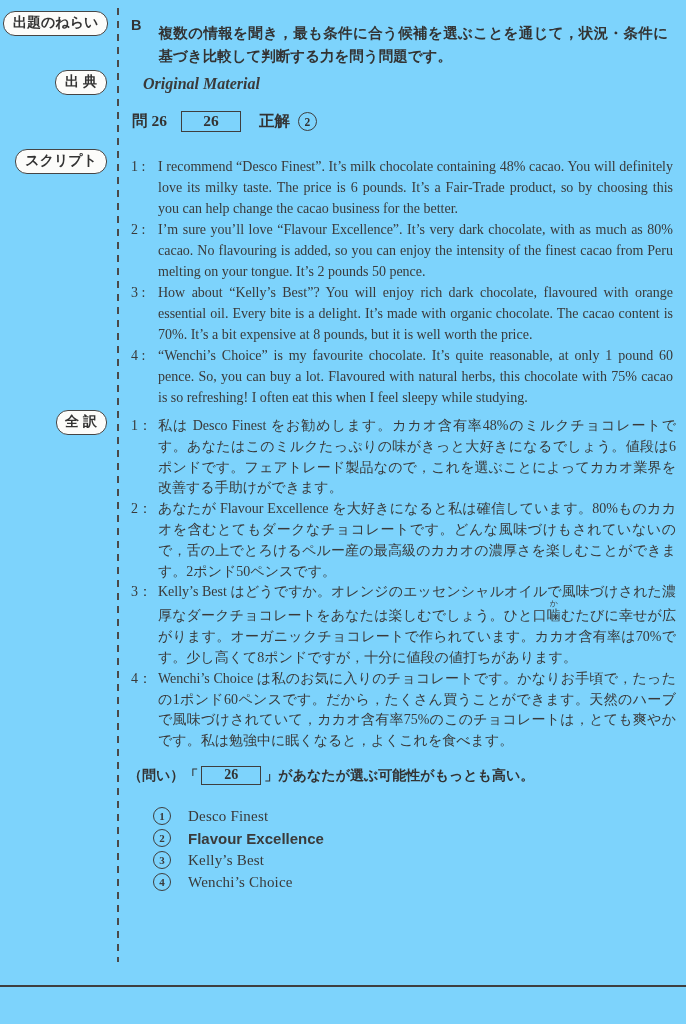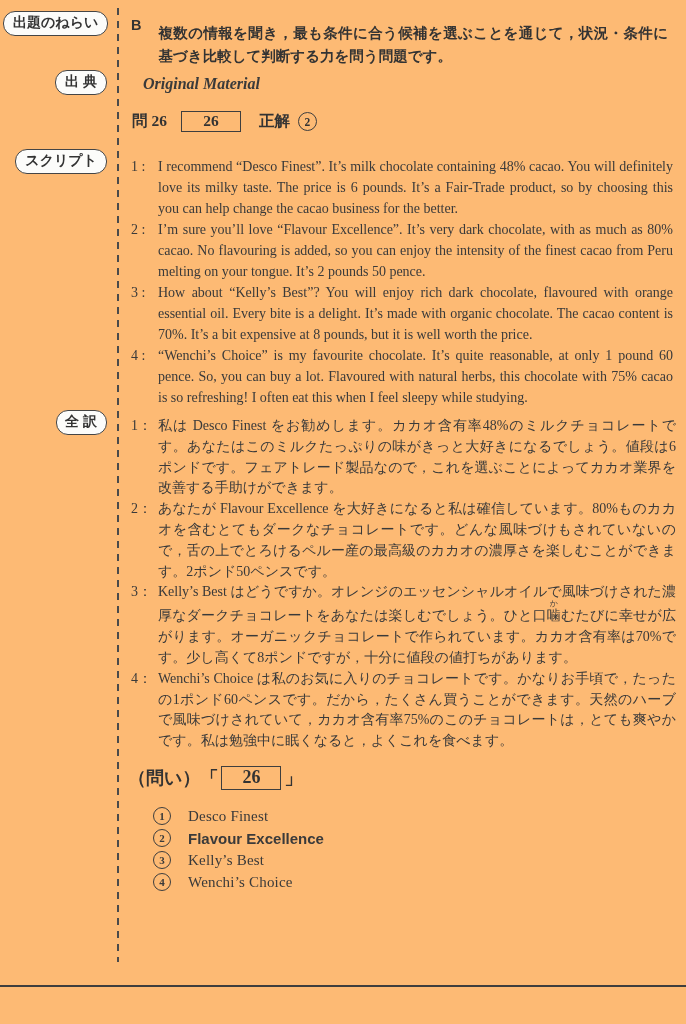--- a/index.html
+++ b/index.html
@@ -1,18 +1,18 @@
 <!DOCTYPE html>
 <html><head>
 <meta charset="utf-8">
 <style>
   html,body{margin:0;padding:0;background:#e8e8e6;}
   .page{
     position:relative;width:686px;height:1024px;margin:0 auto;
-    background:#fdba74;color:#3a3a3a;overflow:hidden;
+    background:#7dd3fc;color:#3a3a3a;overflow:hidden;
     font-family:"Liberation Serif",serif;
   }
   
   .dashed-divider{
     position:absolute;left:117px;top:8px;width:2px;height:954px;
     background:repeating-linear-gradient(to bottom,#4a4a4a 0 7px,transparent 7px 13px);
   }
   
   .label-box{
     position:absolute;border:1.6px solid #454545;border-radius:12px;
@@ -68,21 +68,21 @@
   .trans-list{
     position:absolute;left:131px;top:416px;width:545px;
     font-size:14px;line-height:20.8px;color:#3a3a3a;
   }
   ruby rt{font-size:8px;line-height:0;}
 
   
   .question-line{
     position:absolute;left:128px;top:766px;display:flex;align-items:center;
     font-family:"Liberation Sans",sans-serif;font-weight:bold;
-    font-size:18px;color:#333;
+    font-size:14px;color:#333;
   }
   .question-line .num-box-small{
     display:inline-block;min-width:50px;text-align:center;
     border:1.5px solid #3e3e3e;padding:0 4px 1px;margin:0 3px;
     font-family:"Liberation Serif",serif;font-weight:bold;
   }
 
   
   .options{position:absolute;left:153px;top:805px;}
   .option{display:flex;align-items:center;height:22px;font-size:15px;}
@@ -169,20 +169,21 @@
       <span class="num">4：</span>
       <p class="txt">Wenchi’s Choice は私のお気に入りのチョコレートです。かなりお手頃で，たったの1ポンド60ペンスです。だから，たくさん買うことができます。天然のハーブで風味づけされていて，カカオ含有率75%のこのチョコレートは，とても爽やかです。私は勉強中に眠くなると，よくこれを食べます。</p>
     </div>
   </div>
 
   <div class="question-line">
     <span>（問い）</span>
     <span>「</span>
     <span class="num-box-small">26</span>
     <span>」</span>
+    <span>があなたが選ぶ可能性がもっとも高い。</span>
   </div>
 
   <div class="options">
     <div class="option">
       <span class="circled">1</span>
       <span class="opt-label">Desco Finest</span>
     </div>
     <div class="option correct">
       <span class="circled">2</span>
       <span class="opt-label">Flavour Excellence</span>

